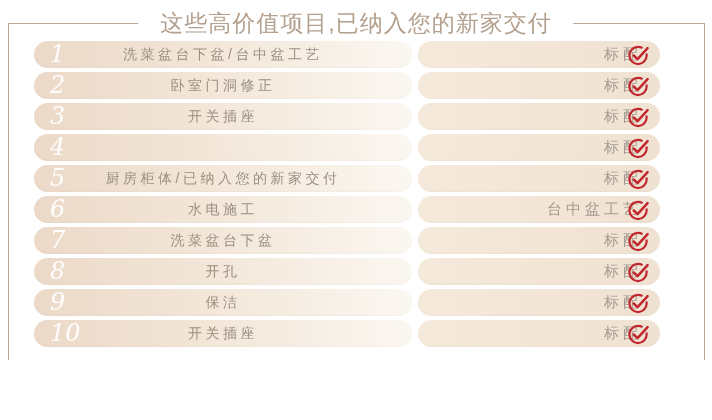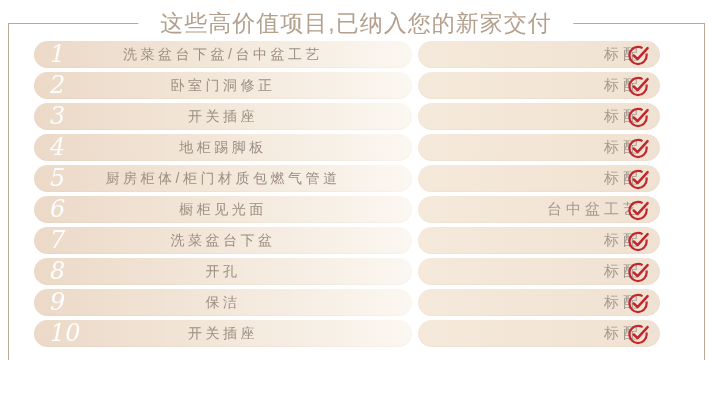--- a/index.html
+++ b/index.html
@@ -141,53 +141,52 @@
           <circle cx="11.5" cy="12.5" r="9" fill="none" stroke="#c1272d" stroke-width="2.3" stroke-dasharray="49.5 7" stroke-dashoffset="2.4"></circle>
           <path d="M7 12.5 L11 16.3 L21.5 4.8" fill="none" stroke="#c1272d" stroke-width="2.6" stroke-linecap="round" stroke-linejoin="round"></path>
         </svg>
       </span>
     </div>
   </div>
 
   <div class="row">
     <div class="row-main">
       <span class="row-num">4</span>
-      <span class="item-name">地柜踢脚板</span>
     </div>
     <div class="row-badge">
       <span class="status-label">标配</span>
       <span class="check">
         <svg viewBox="0 0 24 24" width="23" height="23">
           <circle cx="11.5" cy="12.5" r="9" fill="none" stroke="#c1272d" stroke-width="2.3" stroke-dasharray="49.5 7" stroke-dashoffset="2.4"></circle>
           <path d="M7 12.5 L11 16.3 L21.5 4.8" fill="none" stroke="#c1272d" stroke-width="2.6" stroke-linecap="round" stroke-linejoin="round"></path>
         </svg>
       </span>
     </div>
   </div>
 
   <div class="row">
     <div class="row-main">
       <span class="row-num">5</span>
-      <span class="item-name">厨房柜体/柜门材质包燃气管道</span>
+      <span class="item-name">厨房柜体/已纳入您的新家交付</span>
     </div>
     <div class="row-badge">
       <span class="status-label">标配</span>
       <span class="check">
         <svg viewBox="0 0 24 24" width="23" height="23">
           <circle cx="11.5" cy="12.5" r="9" fill="none" stroke="#c1272d" stroke-width="2.3" stroke-dasharray="49.5 7" stroke-dashoffset="2.4"></circle>
           <path d="M7 12.5 L11 16.3 L21.5 4.8" fill="none" stroke="#c1272d" stroke-width="2.6" stroke-linecap="round" stroke-linejoin="round"></path>
         </svg>
       </span>
     </div>
   </div>
 
   <div class="row">
     <div class="row-main">
       <span class="row-num">6</span>
-      <span class="item-name">橱柜见光面</span>
+      <span class="item-name">水电施工</span>
     </div>
     <div class="row-badge">
       <span class="status-label">台中盆工艺</span>
       <span class="check">
         <svg viewBox="0 0 24 24" width="23" height="23">
           <circle cx="11.5" cy="12.5" r="9" fill="none" stroke="#c1272d" stroke-width="2.3" stroke-dasharray="49.5 7" stroke-dashoffset="2.4"></circle>
           <path d="M7 12.5 L11 16.3 L21.5 4.8" fill="none" stroke="#c1272d" stroke-width="2.6" stroke-linecap="round" stroke-linejoin="round"></path>
         </svg>
       </span>
     </div>

